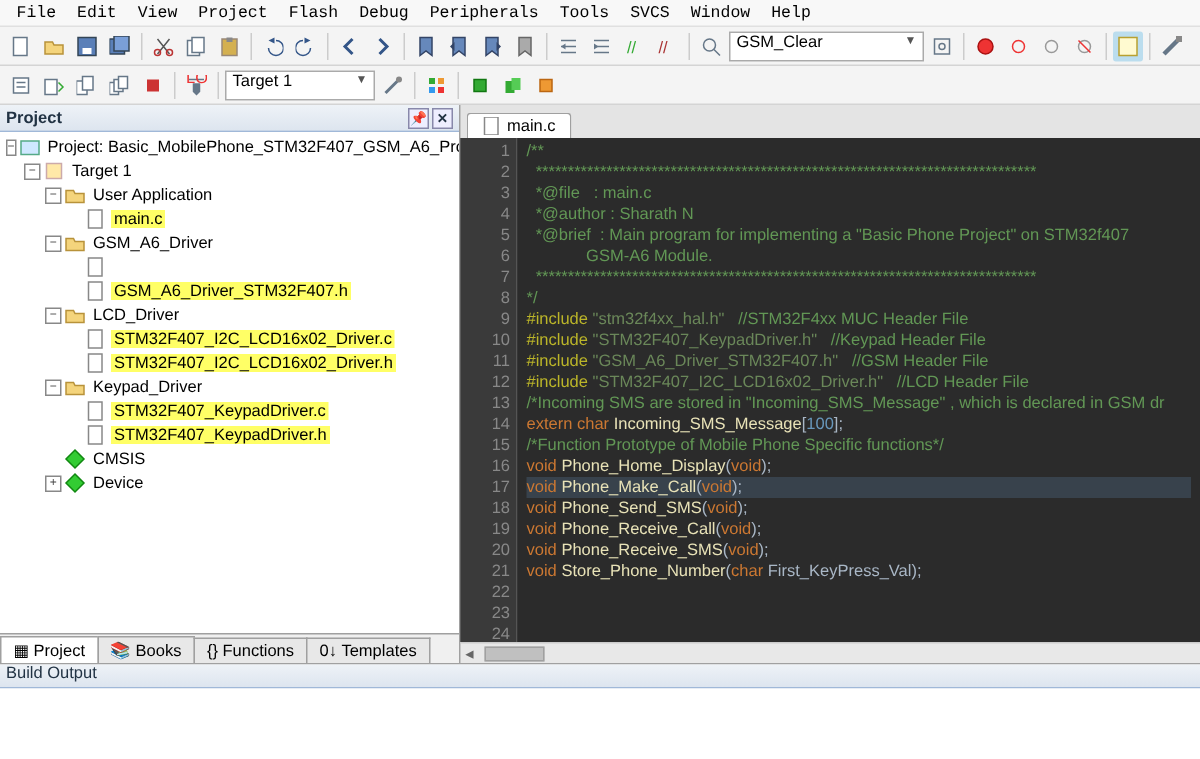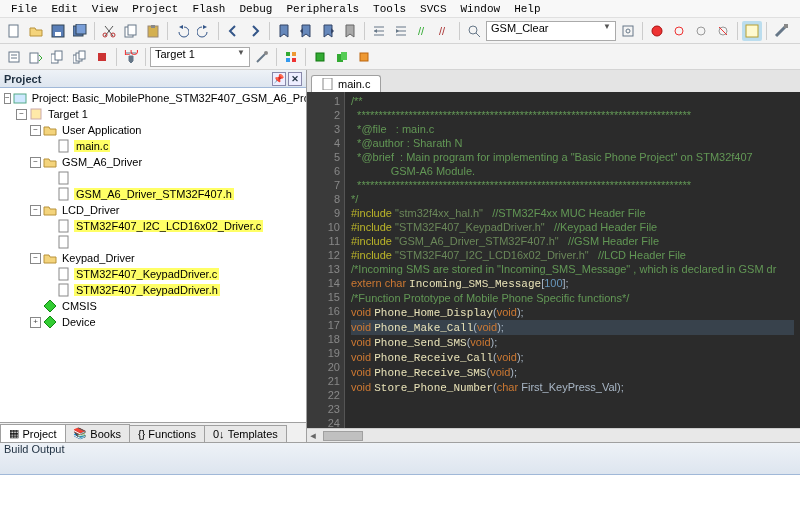--- a/index.html
+++ b/index.html
@@ -33,26 +33,26 @@
 .file-tabs { height: 22px; background: #e4e4e4; display: flex; align-items: flex-end; padding-left: 4px; }
 .file-tab { background: #fff; border: 1px solid #a0a0a0; border-bottom: none; padding: 2px 10px; display: flex; align-items: center; gap: 4px; border-radius: 3px 3px 0 0; }
 .editor-wrap { flex: 1; display: flex; background: #2b2b2b; overflow: hidden; position: relative; }
 .gutter { width: 38px; background: #e8e8e8; border-right: 1px solid #ccc; text-align: right; padding: 2px 4px 2px 0; color: #666; font-family: Consolas, monospace; line-height: 14px; }
 .gutter.dark { background: #3a3a3a; color: #888; border-right: 1px solid #555; }
 .code { flex: 1; background: #2b2b2b; color: #a9b7c6; font-family: Consolas, monospace; padding: 2px 6px; line-height: 14px; overflow: hidden; white-space: pre; }
 .code .kw { color: #cc7832; }
 .code .str { color: #6a8759; }
 .code .cm2 { color: #629755; }
 .code .num { color: #6897bb; }
-.code .fn { color: #e8e2b7; font-family: Liberation Mono, monospace; }
+.code .fn { color: #e8e2b7; }
 .code .pp { color: #bbb529; }
 .scrollbar-h { height: 14px; background: #e8e8e8; border-top: 1px solid #ccc; display:flex; align-items:center;}
 .scrollbar-h .thumb { height:10px; width:40px; background:#c0c0c0; border:1px solid #a0a0a0; margin-left:4px;}
 .build-pane { height: 64px; background: #fff; border-top: 1px solid #a0a0a0; display: flex; flex-direction: column; }
-.build-title { height: 32px; background: linear-gradient(#eef2f7,#dde5ef); padding: 0 4px; color: #234; border-bottom: 1px solid #a0b8d8; }
+.build-title { height: 16px; background: linear-gradient(#eef2f7,#dde5ef); padding: 0 4px; color: #234; border-bottom: 1px solid #a0b8d8; }
 svg { display: block; }
 </style>
 </head>
 <body>
 
 <div class="menubar">
   <span>File</span>
   <span>Edit</span>
   <span>View</span>
   <span>Project</span>
@@ -402,20 +402,21 @@
             </span>
             <span class="label hl">STM32F407_I2C_LCD16x02_Driver.c</span>
           </div>
           <div class="tree-node indent-3">
             <span class="twisty empty"></span>
             <span class="icon">
               <svg width="14" height="14">
                 <rect x="2" y="1" width="9" height="12" fill="#fff" stroke="#888"></rect>
               </svg>
             </span>
+            <span class="label hl">STM32F407_I2C_LCD16x02_Driver.h</span>
           </div>
           <div class="tree-node indent-2">
             <span class="twisty">−</span>
             <span class="icon">
               <svg width="14" height="14">
                 <path d="M1 4h5l1 2h6v6H1z" fill="#f4d47c" stroke="#b8923a"></path>
               </svg>
             </span>
             <span class="label">Keypad_Driver</span>
           </div>

